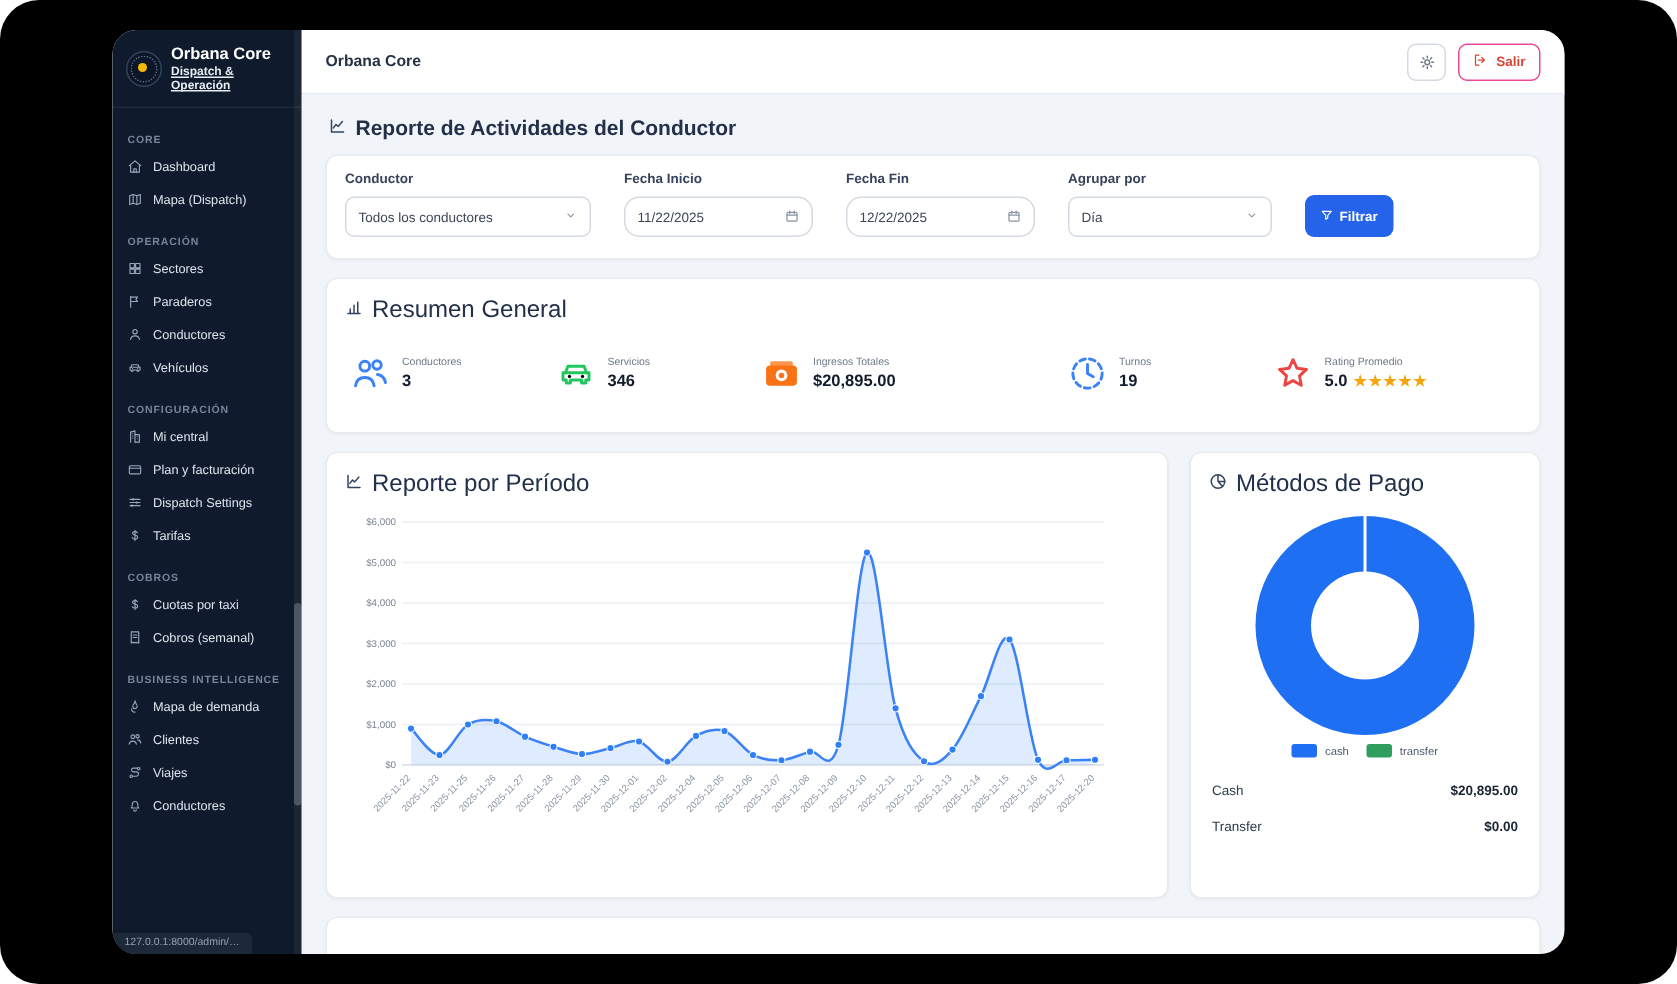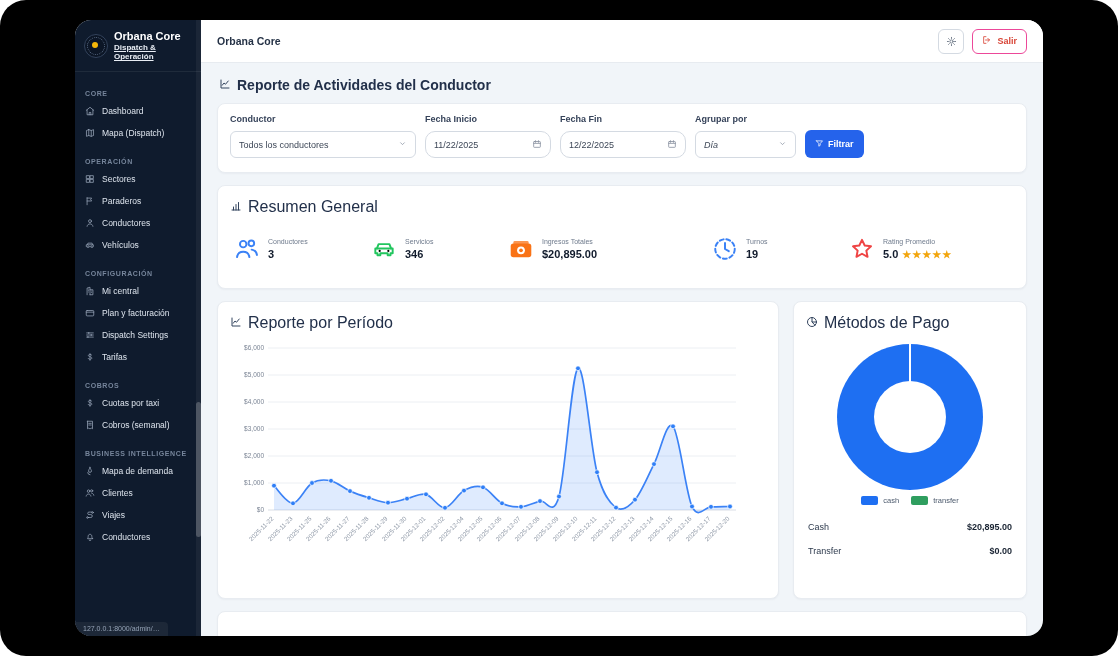--- a/index.html
+++ b/index.html
@@ -27,26 +27,26 @@
   .topbar{height:42px;min-height:42px;background:#fff;border-bottom:1px solid #e7ebf0;display:flex;align-items:center;justify-content:space-between;padding:0 16px;}
   .topbar-title{font-size:10.5px;font-weight:bold;color:#253246;}
   .topbar-right{display:flex;align-items:center;gap:8px;}
   .theme-btn{width:26px;height:25px;border:1px solid #d4dae2;border-radius:6px;background:#fff;display:flex;align-items:center;justify-content:center;color:#6b7685;cursor:pointer;}
   .logout-btn{height:25px;border:1px solid #ec4899;border-radius:6px;background:#fff;color:#d84537;display:flex;align-items:center;gap:5px;padding:0 9px;font-size:9px;font-weight:bold;cursor:pointer;}
   .content{flex:1;padding:12px 16px 0 16px;overflow:hidden;}
   .headline{display:flex;align-items:center;gap:6px;font-size:14px;font-weight:bold;color:#22304a;margin:2px 0 10px 2px;}
   .headline .ic{color:#33445e;}
   .card{background:#fff;border:1px solid #e8ecf1;border-radius:8px;box-shadow:0 1px 2px rgba(16,24,40,.04);}
   
-  .filter-card{padding:10px 12px 14px 12px;display:flex;gap:9px;align-items:flex-end;}
+  .filter-card{padding:10px 12px 14px 12px;display:flex;gap:22px;align-items:flex-end;}
   .field{display:flex;flex-direction:column;}
   .field-label{font-size:9px;font-weight:bold;color:#36435a;margin-bottom:7px;}
   .control{height:27px;border:1px solid #d4dae2;border-radius:6px;background:#fff;font-size:9px;color:#3c4656;display:flex;align-items:center;justify-content:space-between;padding:0 8px;box-sizing:border-box;}
   .control .ic{color:#8a93a1;}
-  .w-conductor{width:186px;}.w-date{width:126px;border-radius:10px;}.w-group{width:101px;font-style:italic;}
+  .w-conductor{width:164px;}.w-date{width:126px;border-radius:10px;}.w-group{width:136px;}
   .date-input{border:none;outline:none;width:90px;font-size:9px;color:#3c4656;font-family:"Liberation Sans",sans-serif;background:transparent;padding:0;}
   .filter-btn{height:28px;background:#2563eb;border:none;border-radius:6px;color:#fff;font-size:9px;font-weight:bold;display:flex;align-items:center;gap:4px;padding:0 10px;cursor:pointer;font-family:"Liberation Sans",sans-serif;}
   
   .summary-card{margin-top:12px;padding:12px 12px 26px 12px;}
   .card-title{display:flex;align-items:center;gap:6px;font-size:16px;font-weight:normal;color:#22304a;}
   .card-title .ic{color:#33445e;}
   .stats-row{display:flex;margin-top:20px;padding-left:4px;}
   .stat{display:flex;align-items:center;gap:8px;width:137px;}
   .stat.wide{width:204px;}
   .stat-label{font-size:7px;color:#6e7a8c;margin-bottom:3px;}

